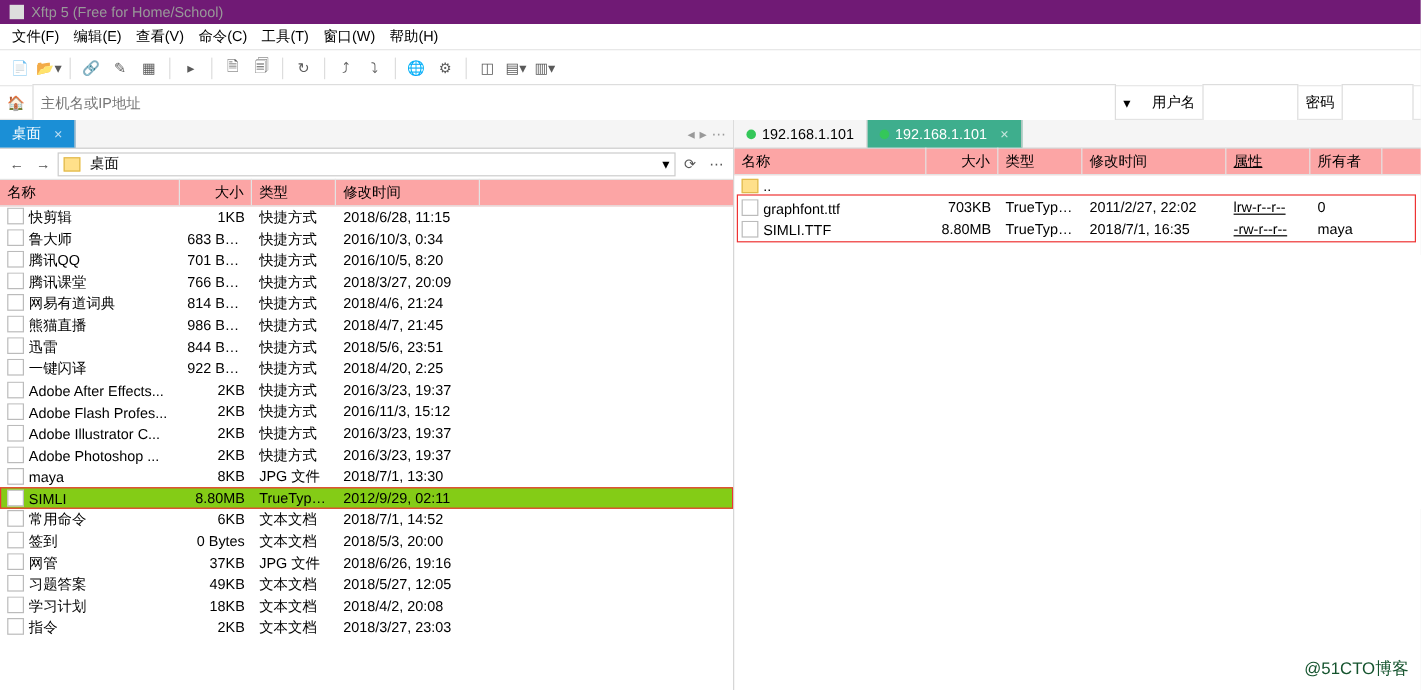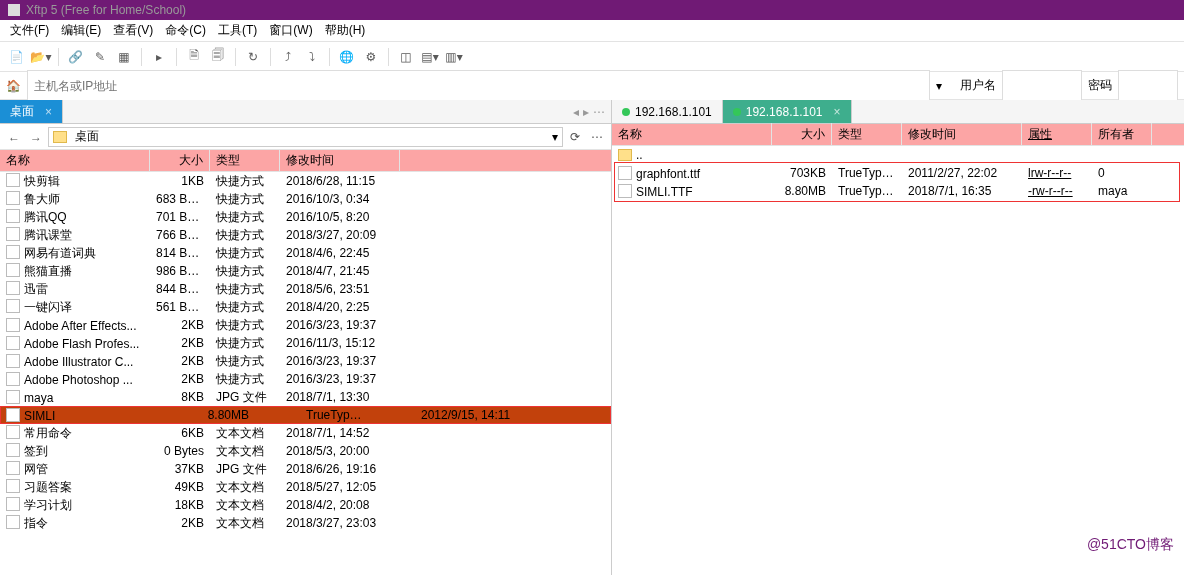--- a/index.html
+++ b/index.html
@@ -25,28 +25,28 @@
 .dot { width:8px; height:8px; border-radius:50%; background:#34c759; }
 .tab .x { margin-left:6px; opacity:.7; }
 .tabs .navarr { margin-left:auto; display:flex; align-items:center; padding:0 6px; gap:4px; color:#999; }
 .navbar { height:26px; display:flex; align-items:center; padding:0 4px; gap:2px; border-bottom:1px solid #e3e3e3; }
 .nav-inp { flex:1; border:1px solid #ccc; height:20px; padding:0 4px; display:flex; align-items:center; gap:4px; }
 .nav-btn { width:20px; height:20px; display:flex; align-items:center; justify-content:center; cursor:pointer; color:#555; }
 .hdr { height:22px; display:flex; border-bottom:1px solid #e3e3e3; background:#fca5a5;align-items:flex-end; }
 .hdr .col { border-right:1px solid #e3e3e3; padding:0 6px; line-height:22px; white-space:nowrap; overflow:hidden; }
 .rows { flex:1; overflow:auto; }
 .row { height:18px; display:flex; align-items:center; }
-.row.sel { background:#c2410c;gap:45px; }
+.row.sel { background:#84cc16; }
 .row.mark { outline:1px solid #e33; outline-offset:-1px; }
 .cell { padding:0 6px; white-space:nowrap; overflow:hidden; text-overflow:ellipsis; }
 .fico { width:14px; height:14px; margin-right:4px; display:inline-block; vertical-align:-2px; background:#ffd86b; border:1px solid #e0b94d; }
 .fico.file { background:#fff; border:1px solid #bbb; }
 .right .rows { position:relative; }
 .rmark { position:absolute; border:1.5px solid #e33; pointer-events:none; }
-.watermark { position:absolute; right:10px; bottom:21px; color:#701a75; font-size:14px; }
+.watermark { position:absolute; right:10px; bottom:8px; color:#14532d; font-size:14px; }
 
 
 .l-c0{width:150px;} .l-c1{width:60px;text-align:right;} .l-c2{width:70px;} .l-c3{width:120px;}
 
 .r-c0{width:160px;} .r-c1{width:60px;text-align:right;} .r-c2{width:70px;} .r-c3{width:120px;} .r-c4{width:70px;text-decoration:underline;} .r-c5{width:60px;}
 .fldicon{width:14px;height:12px;display:inline-block;background:#ffe08a;border:1px solid #e0b94d;margin-right:4px;vertical-align:-2px;}
 </style>
 </head>
 <body>
 
@@ -155,37 +155,37 @@
         <div class="row">
           <div class="cell l-c0"><span class="fico file"></span>腾讯课堂</div>
           <div class="cell l-c1">766 Bytes</div>
           <div class="cell l-c2">快捷方式</div>
           <div class="cell l-c3">2018/3/27, 20:09</div>
         </div>
         <div class="row">
           <div class="cell l-c0"><span class="fico file"></span>网易有道词典</div>
           <div class="cell l-c1">814 Bytes</div>
           <div class="cell l-c2">快捷方式</div>
-          <div class="cell l-c3">2018/4/6, 22:45</div>
+          <div class="cell l-c3">2018/4/6, 21:24</div>
         </div>
         <div class="row">
           <div class="cell l-c0"><span class="fico file"></span>熊猫直播</div>
           <div class="cell l-c1">986 Bytes</div>
           <div class="cell l-c2">快捷方式</div>
           <div class="cell l-c3">2018/4/7, 21:45</div>
         </div>
         <div class="row">
           <div class="cell l-c0"><span class="fico file"></span>迅雷</div>
           <div class="cell l-c1">844 Bytes</div>
           <div class="cell l-c2">快捷方式</div>
           <div class="cell l-c3">2018/5/6, 23:51</div>
         </div>
         <div class="row">
           <div class="cell l-c0"><span class="fico file"></span>一键闪译</div>
-          <div class="cell l-c1">561 Bytes</div>
+          <div class="cell l-c1">922 Bytes</div>
           <div class="cell l-c2">快捷方式</div>
           <div class="cell l-c3">2018/4/20, 2:25</div>
         </div>
         <div class="row">
           <div class="cell l-c0"><span class="fico file"></span>Adobe After Effects...</div>
           <div class="cell l-c1">2KB</div>
           <div class="cell l-c2">快捷方式</div>
           <div class="cell l-c3">2016/3/23, 19:37</div>
         </div>
         <div class="row">
@@ -209,21 +209,21 @@
         <div class="row">
           <div class="cell l-c0"><span class="fico file"></span>maya</div>
           <div class="cell l-c1">8KB</div>
           <div class="cell l-c2">JPG 文件</div>
           <div class="cell l-c3">2018/7/1, 13:30</div>
         </div>
         <div class="row sel mark">
           <div class="cell l-c0"><span class="fico file"></span>SIMLI</div>
           <div class="cell l-c1">8.80MB</div>
           <div class="cell l-c2">TrueType...</div>
-          <div class="cell l-c3">2012/9/15, 14:11</div>
+          <div class="cell l-c3">2012/9/29, 02:11</div>
         </div>
         <div class="row">
           <div class="cell l-c0"><span class="fico file"></span>常用命令</div>
           <div class="cell l-c1">6KB</div>
           <div class="cell l-c2">文本文档</div>
           <div class="cell l-c3">2018/7/1, 14:52</div>
         </div>
         <div class="row">
           <div class="cell l-c0"><span class="fico file"></span>签到</div>
           <div class="cell l-c1">0 Bytes</div>

